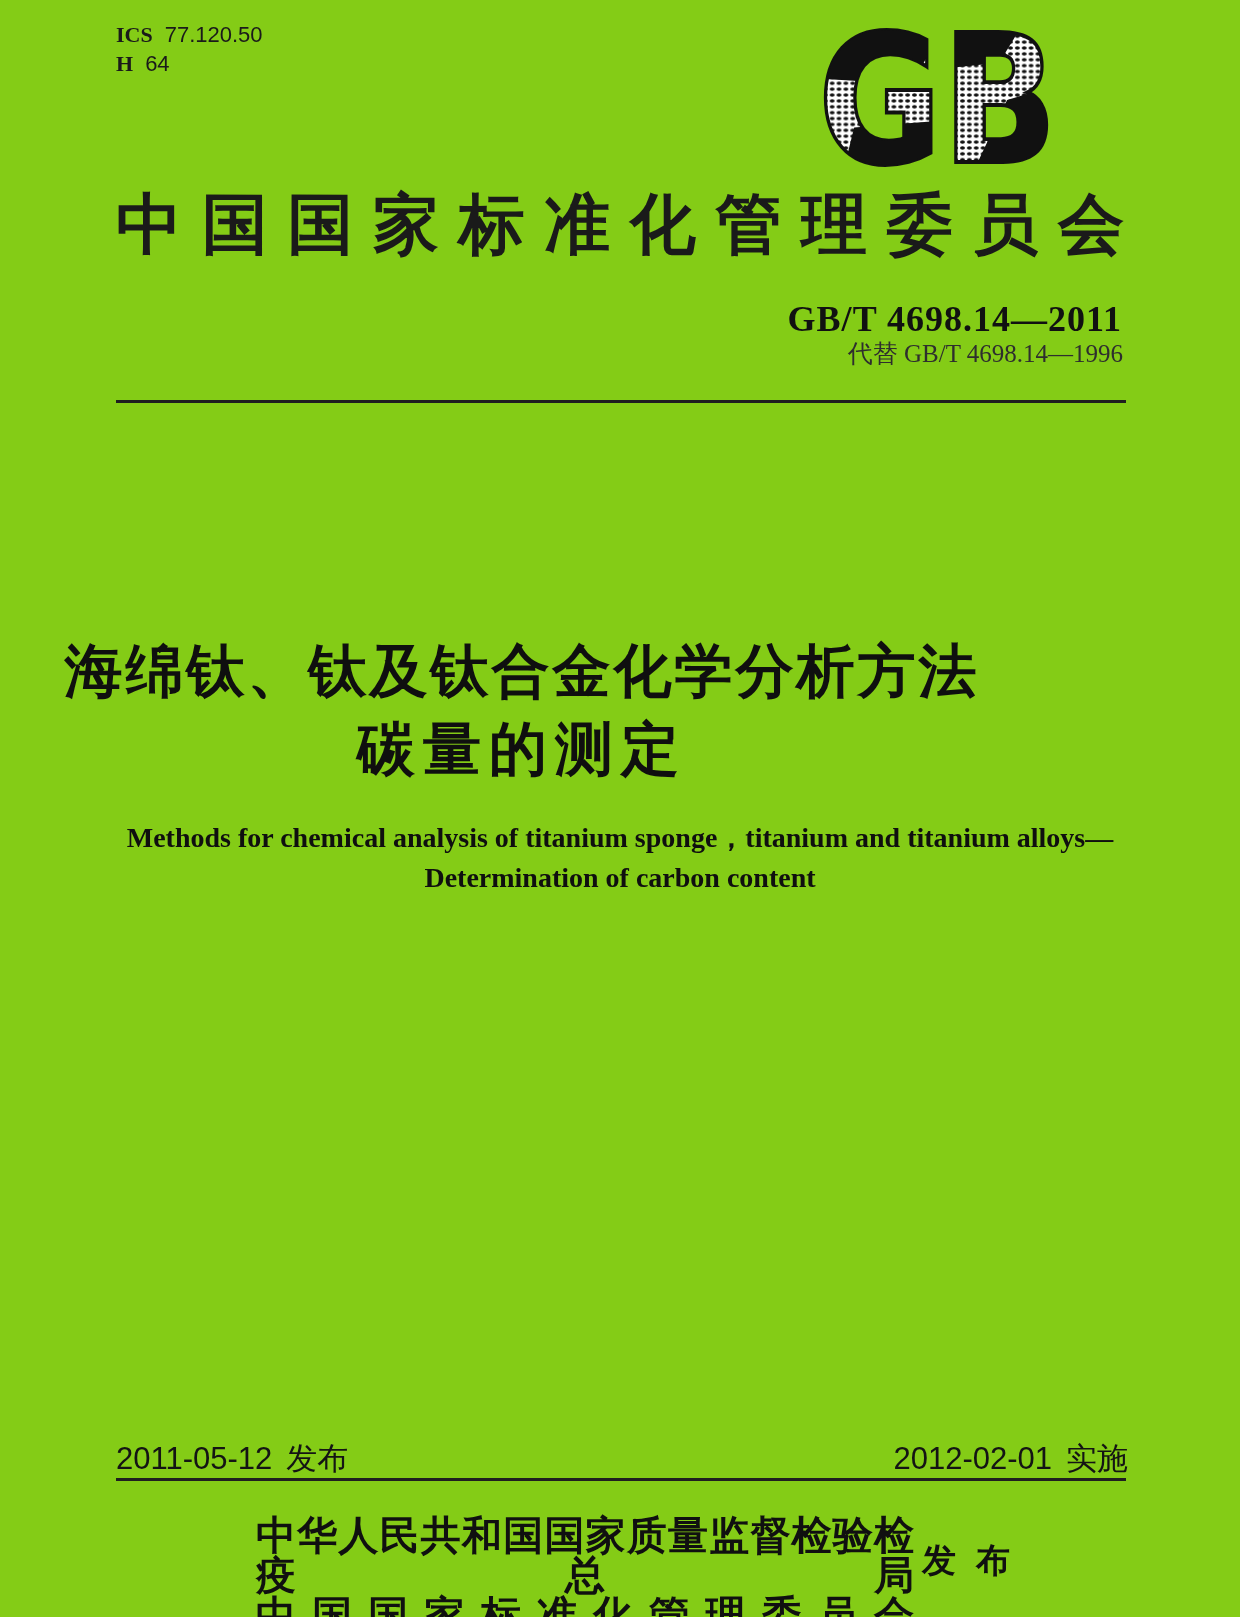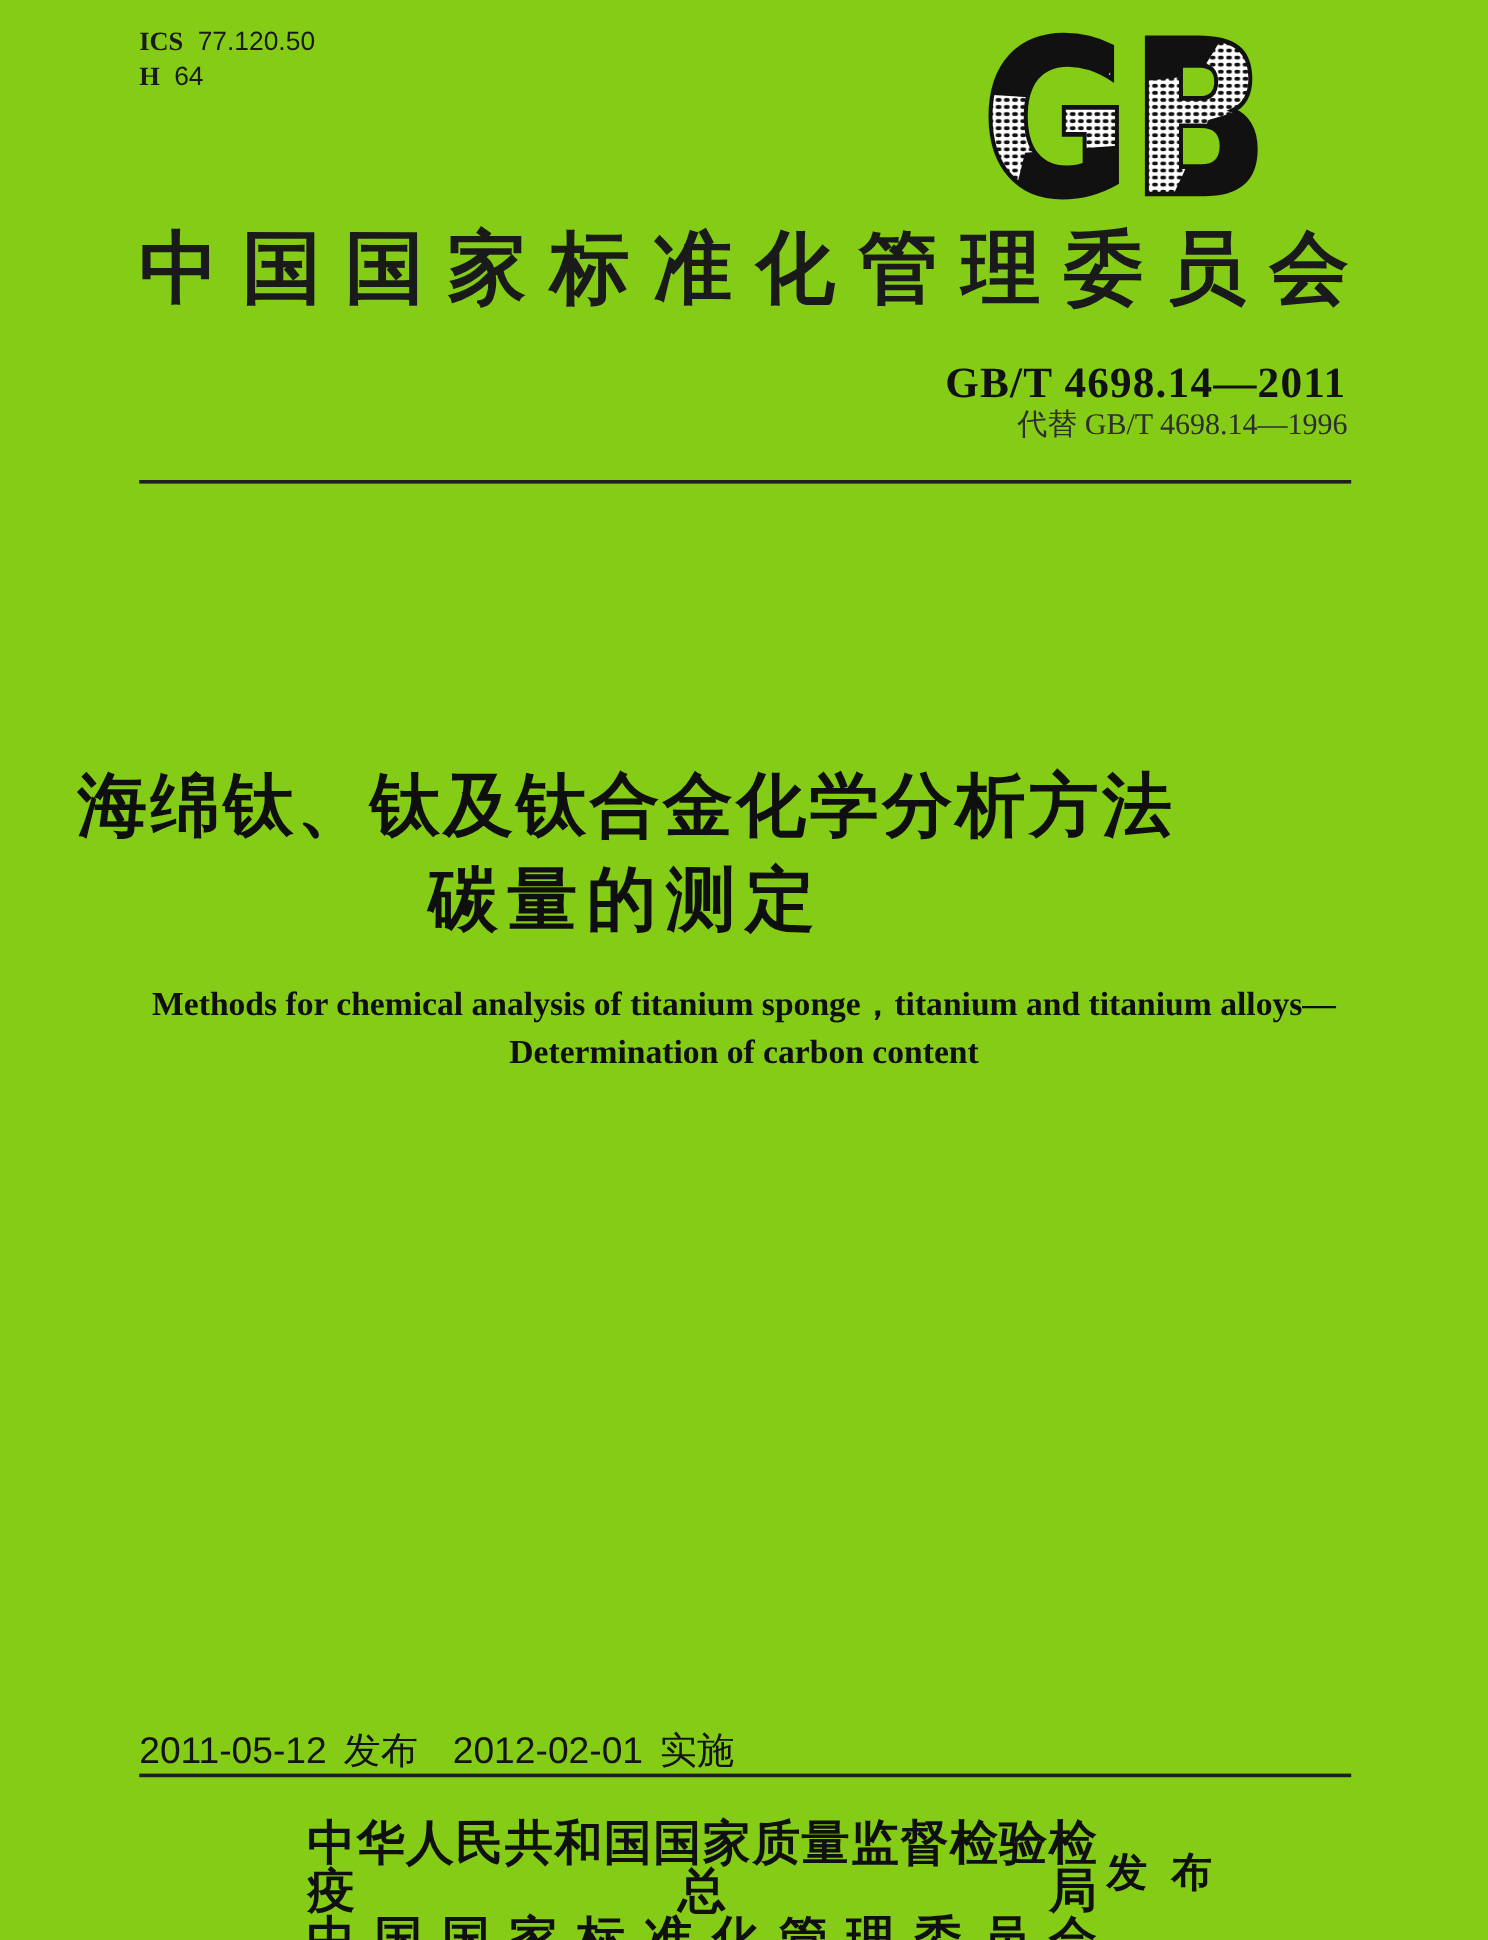--- a/index.html
+++ b/index.html
@@ -43,21 +43,21 @@
   .title-cn .l2 { font-size:58px; letter-spacing:8px; }
   
   .title-en {
     position:absolute; left:0; top:818px; width:1240px; text-align:center;
     font-family:"Liberation Serif", serif; font-weight:bold;
     font-size:28px; line-height:40px; color:#0f0f0f;
   }
   
   .dates {
     position:absolute; left:116px; right:112px; top:1438px;
-    display:flex; 
+    display:flex; justify-content:space-between;
     font-family:"Liberation Sans", sans-serif; font-size:31px; color:#141414;gap:29px;
   }
   .dates .cjk { margin-left:14px; }
   
   .issuers {
     position:absolute; left:256px; top:1516px; width:658px;
     font-family:"Liberation Serif", serif; font-weight:bold;
     font-size:40px; line-height:40px; color:#101010; 
   }
   .issuers .jl { text-align:justify; text-align-last:justify; }

